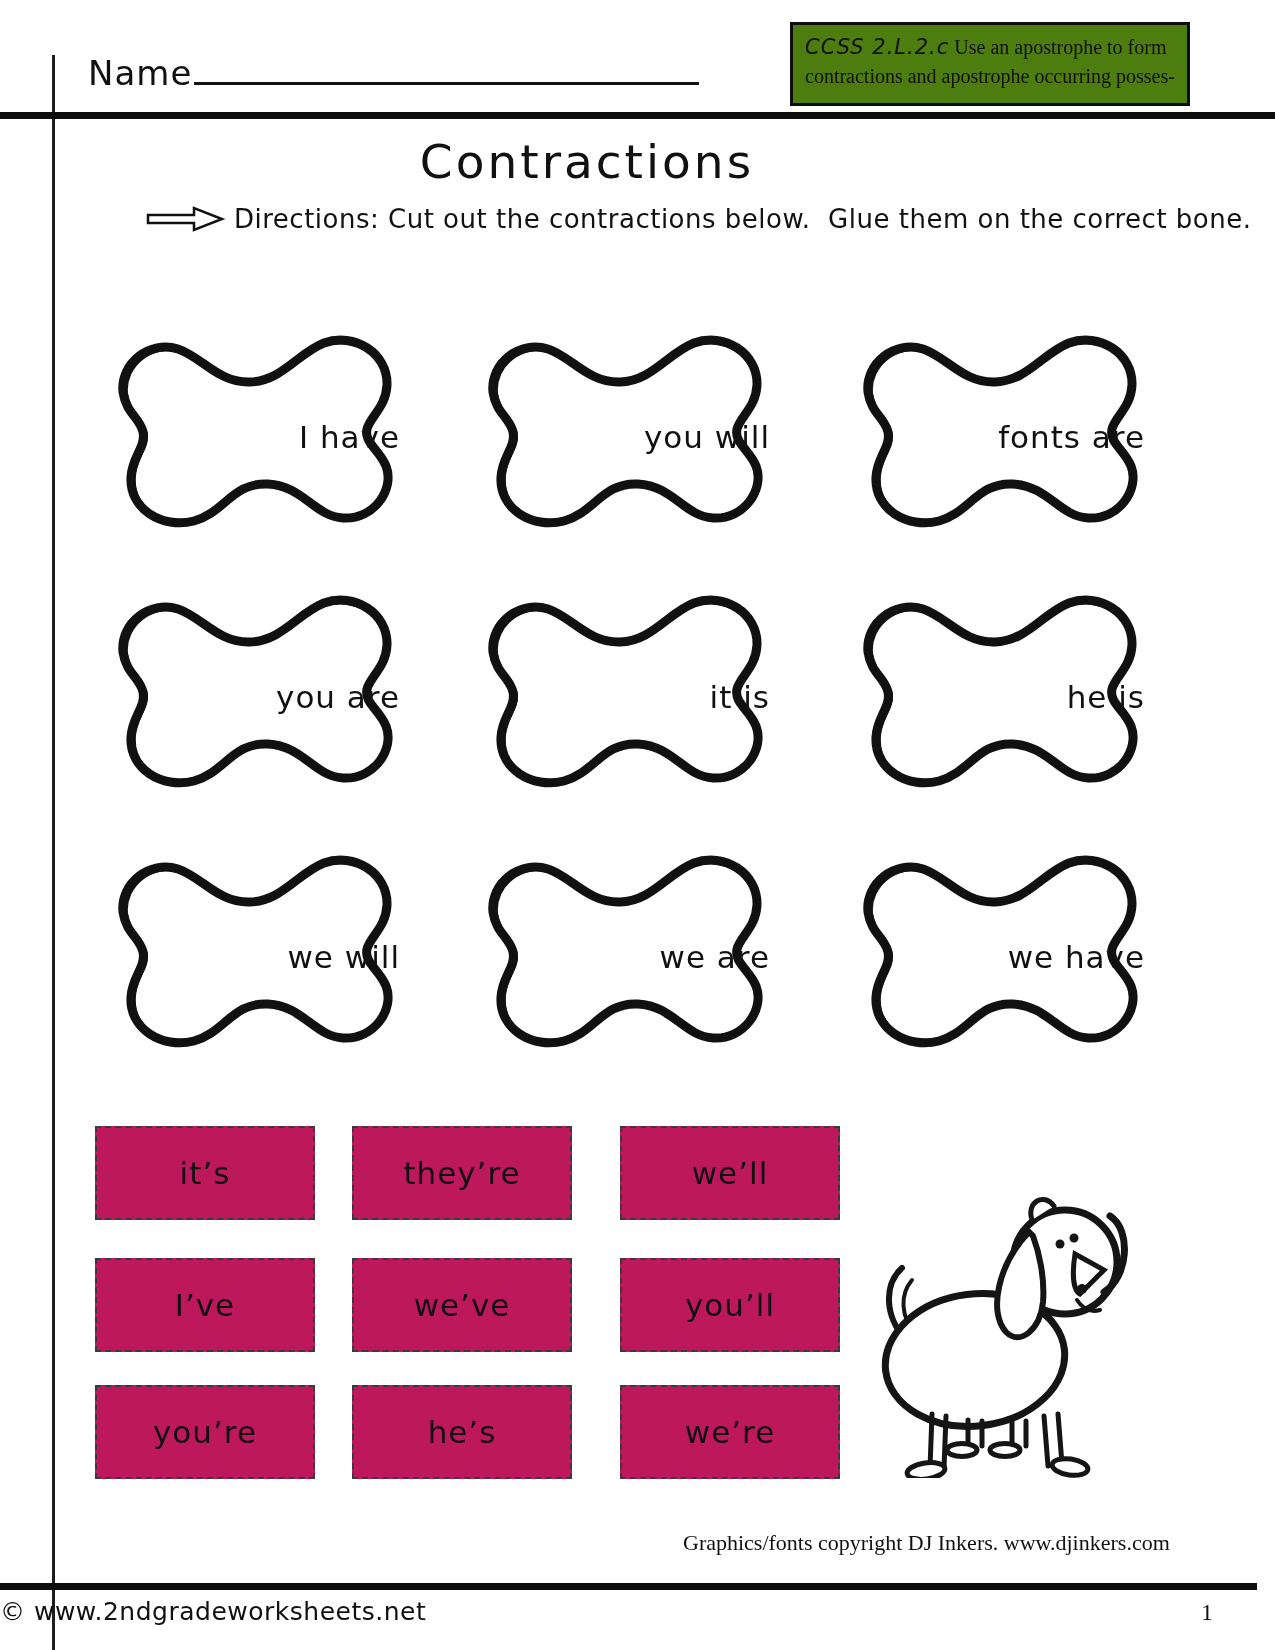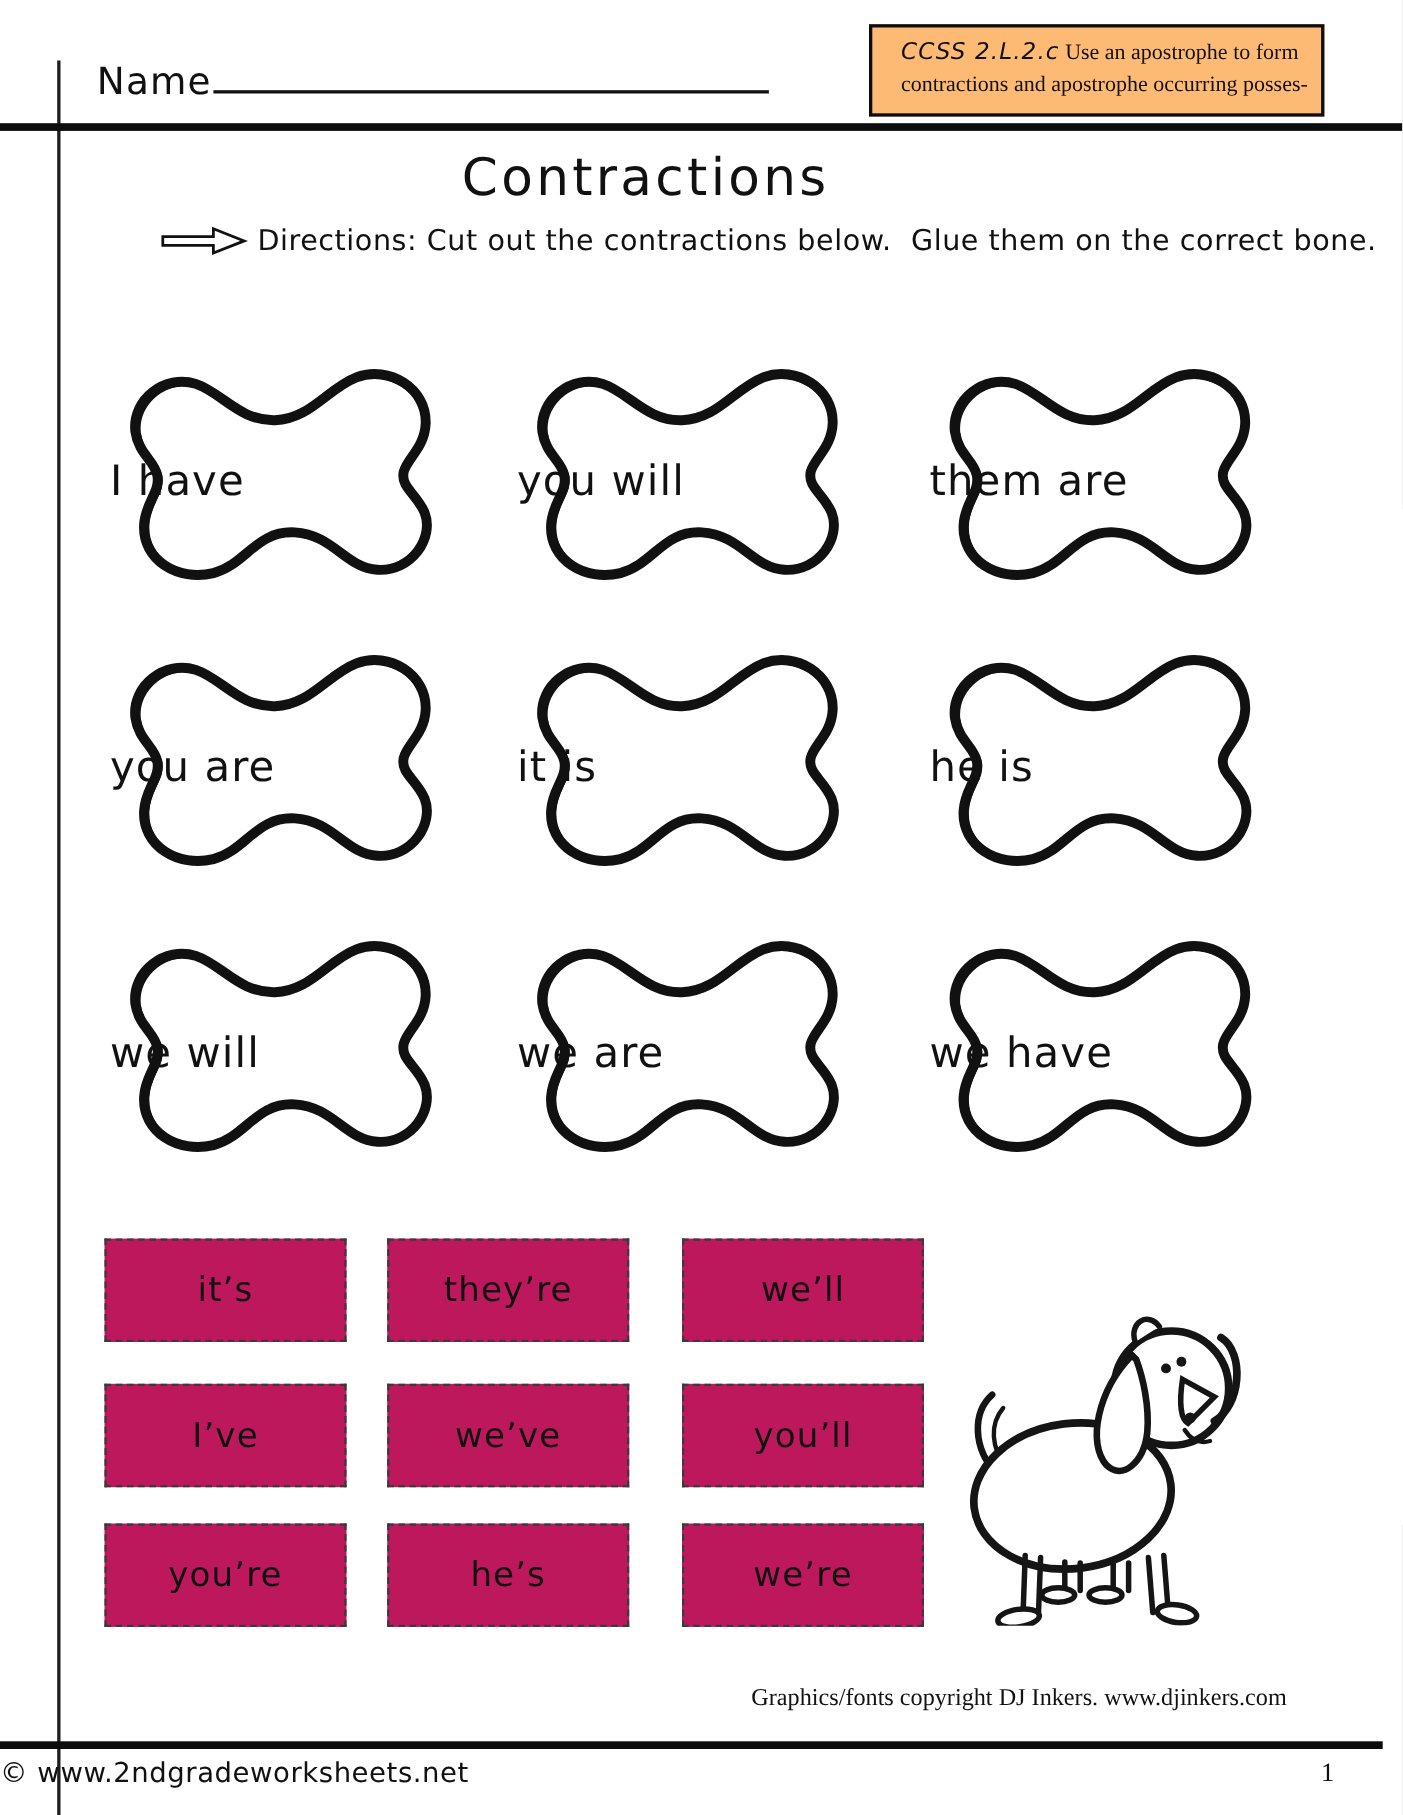--- a/index.html
+++ b/index.html
@@ -13,39 +13,39 @@
     overflow:hidden;
   }
   
   .margin-line{position:absolute;left:52px;top:55px;width:3px;height:1595px;background:#1d1d1d;}
   .rule-top{position:absolute;left:0;top:112px;width:1275px;height:7px;background:#0d0d0d;}
   .rule-bottom{position:absolute;left:0;top:1583px;width:1257px;height:7px;background:#0d0d0d;}
   .name-row{position:absolute;left:88px;top:48px;font-size:34px;letter-spacing:1px;white-space:nowrap;}
   .name-underline{display:inline-block;width:505px;border-bottom:3px solid #111;height:34px;margin-left:2px;}
   .ccss-box{
     position:absolute;left:790px;top:22px;width:372px;height:66px;
-    border:3px solid #0d0d0d;background:#fdba74;
-    padding:7px 10px 5px 26px;
+    border:3px solid #0d0d0d;background:#4d7c0f;
+    padding:7px 10px 5px 12px;
     font-family:"Liberation Serif", serif;font-size:20px;line-height:1.45;
   }
   .ccss-code{font-family:"DejaVu Sans", sans-serif;font-style:italic;font-size:21px;letter-spacing:1px;}
   
   .title{position:absolute;left:0;top:134px;width:1174px;text-align:center;
          font-size:47px;letter-spacing:3px;font-weight:500;}
   .directions{position:absolute;left:146px;top:204px;display:flex;align-items:center;gap:8px;}
   .directions-text{font-size:26px;white-space:pre;letter-spacing:0.5px;}
   .arrow-svg{width:80px;height:26px;flex:0 0 auto;}
   
   .bone-cell{position:absolute;width:300px;height:222px;}
   .bone-cell svg{position:absolute;left:0;top:0;width:100%;height:100%;}
   .bone-main{fill:#fff;stroke:#111;stroke-width:9;stroke-linejoin:round;}
   .bone-sketch{fill:none;stroke:#111;stroke-width:3;}
   .bone-label{
     position:absolute;left:0;top:52%;width:100%;transform:translateY(-50%);
-    text-align:left;font-size:38px;letter-spacing:1px;
+    text-align:right;font-size:31px;letter-spacing:1px;
   }
   
   .cut-box{
     position:absolute;width:216px;height:90px;
     border:2px dashed #3a3a3a;background:#be185d;
     display:flex;align-items:center;justify-content:center;
     font-size:31px;letter-spacing:1px;
   }
   
   .dog-svg{position:absolute;left:872px;top:1178px;width:260px;height:300px;}
@@ -99,21 +99,21 @@
         <use href="#bonePath" class="bone-main"></use>
         <use href="#bonePath" class="bone-sketch" transform="translate(4,3) scale(0.98)"></use>
       </svg>
     <div class="bone-label">you will</div>
   </div>
   <div class="bone-cell" style="left:845px;top:322px">
     <svg viewBox="0 0 300 220">
         <use href="#bonePath" class="bone-main"></use>
         <use href="#bonePath" class="bone-sketch" transform="translate(4,3) scale(0.98)"></use>
       </svg>
-    <div class="bone-label">them are</div>
+    <div class="bone-label">fonts are</div>
   </div>
 
   <div class="bone-cell" style="left:100px;top:582px">
     <svg viewBox="0 0 300 220">
         <use href="#bonePath" class="bone-main"></use>
         <use href="#bonePath" class="bone-sketch" transform="translate(4,3) scale(0.98)"></use>
       </svg>
     <div class="bone-label">you are</div>
   </div>
   <div class="bone-cell" style="left:470px;top:582px">

